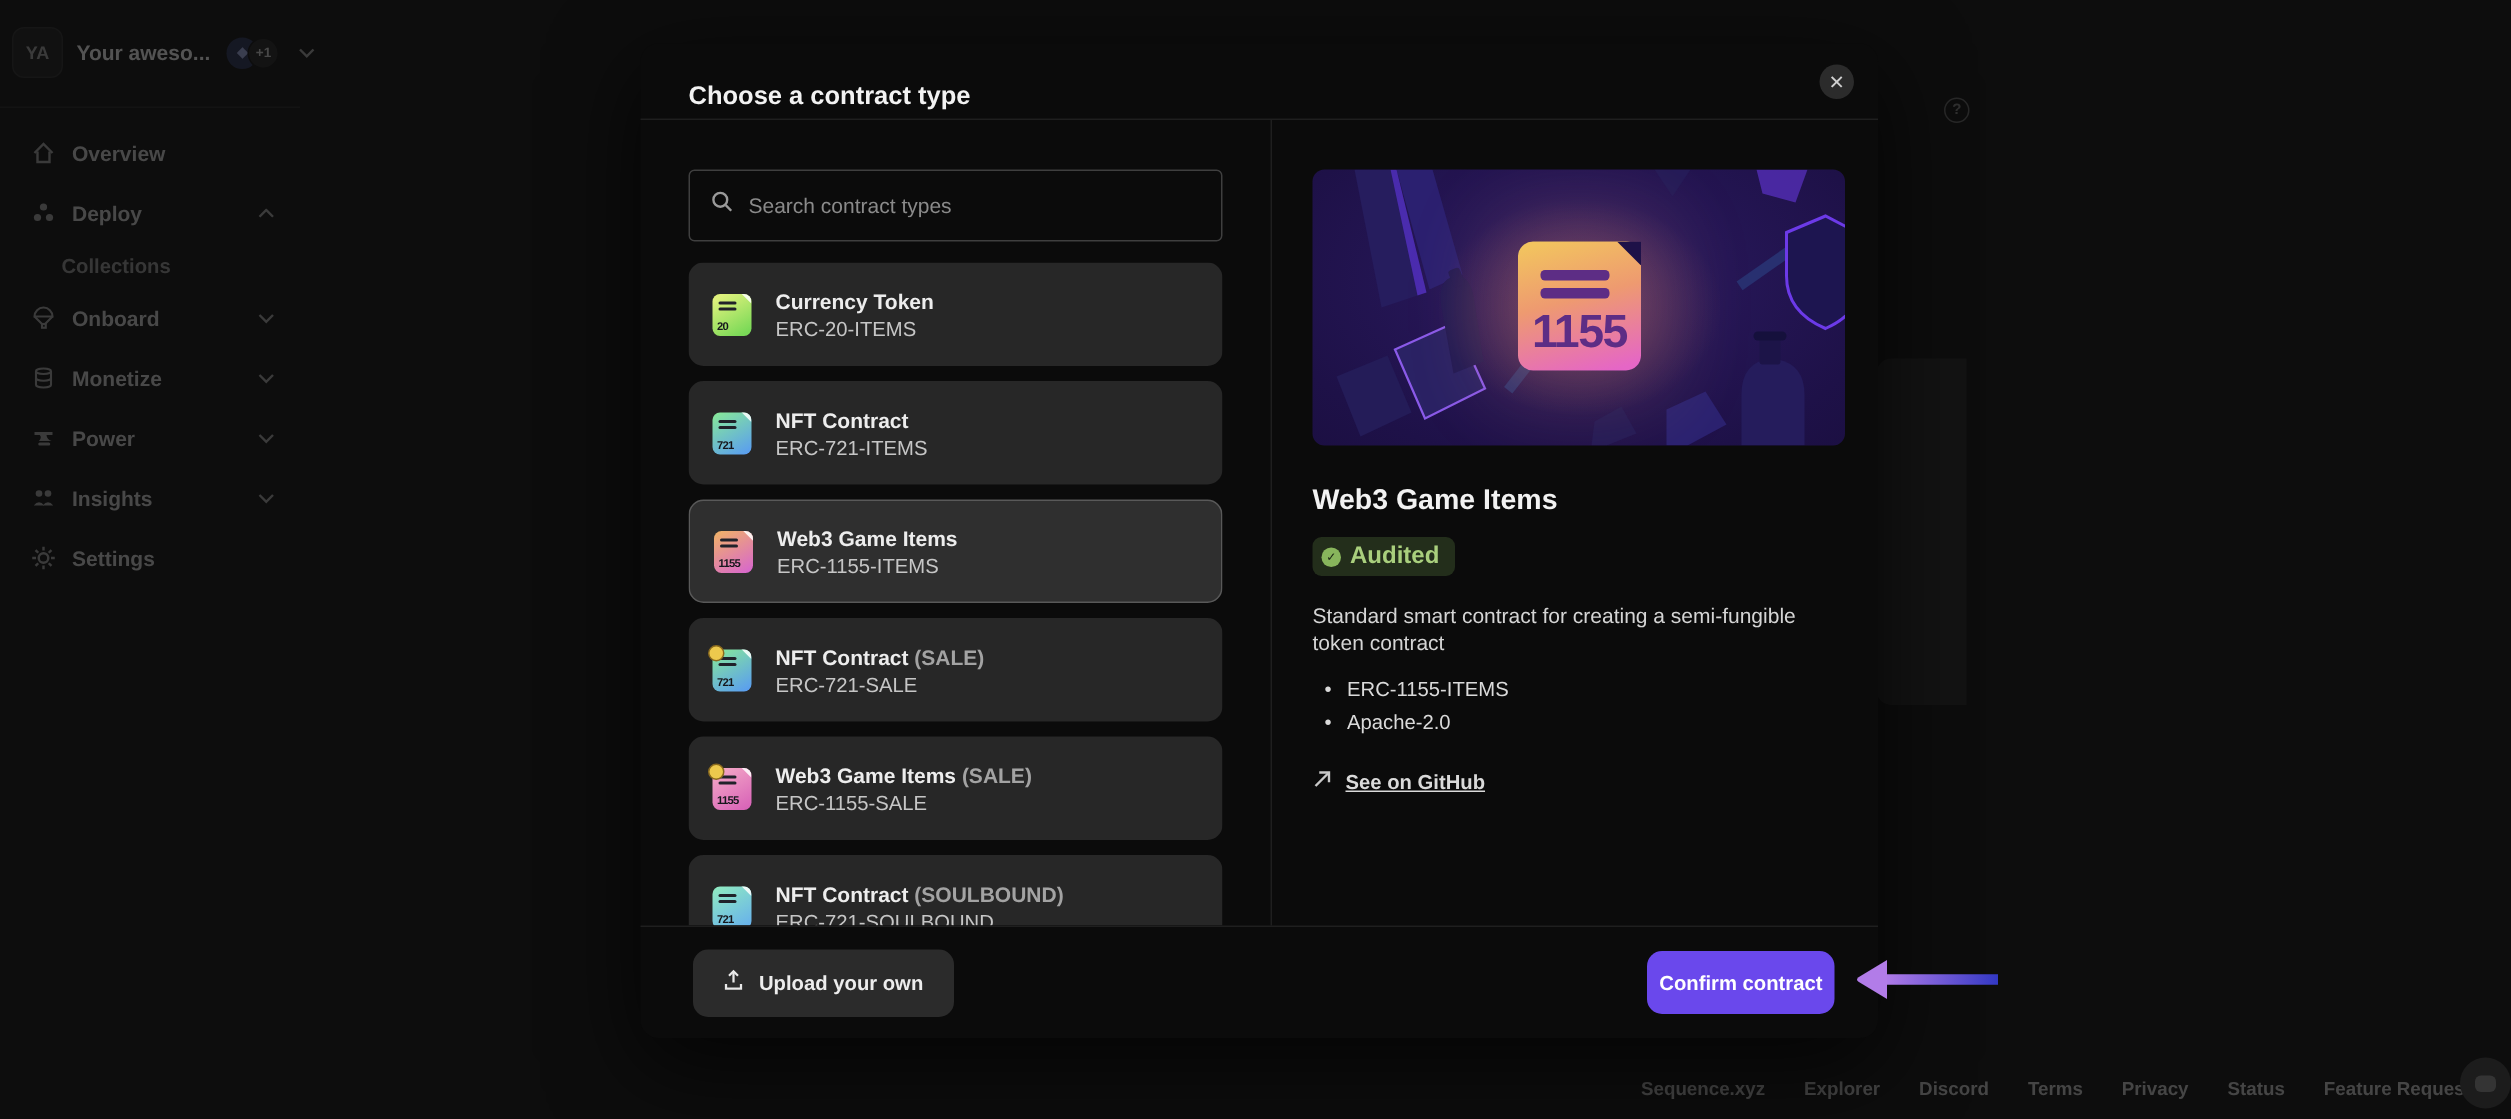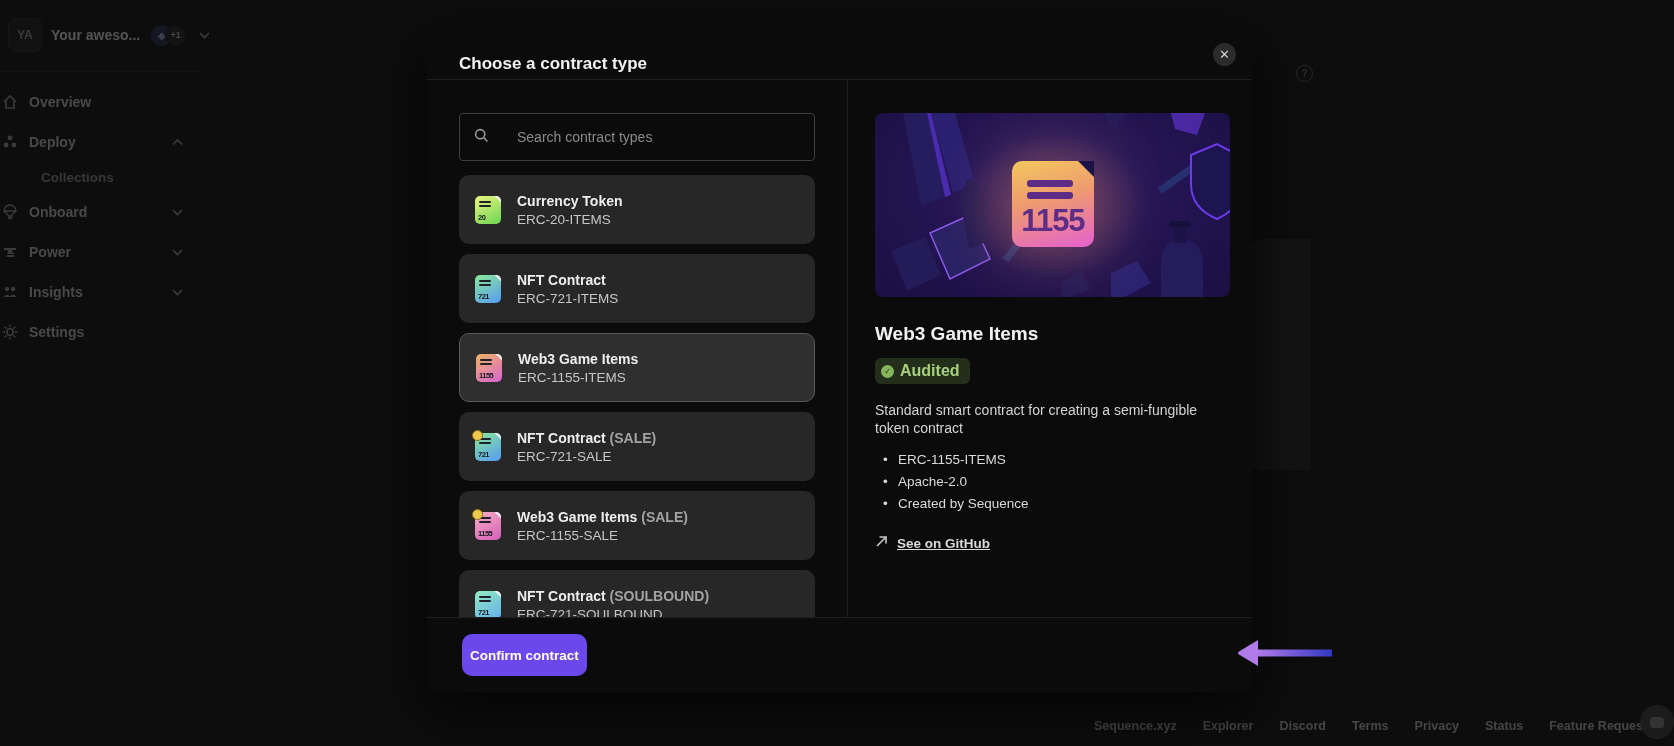--- a/index.html
+++ b/index.html
@@ -14,21 +14,21 @@
     color:#9a9a9a; font-size:12px; font-weight:700; display:flex; align-items:center; justify-content:center; }
   .ws-name { color:#d9d9d9; font-size:14px; font-weight:700; white-space:nowrap; }
   .ws-avatars { display:flex; align-items:center; margin-left:2px; }
   .eth-av { width:21px; height:21px; border-radius:50%; background:#39405e; color:#9aa3cf; font-size:10px;
     display:flex; align-items:center; justify-content:center; }
   .plus-av { width:21px; height:21px; border-radius:50%; background:#343434; color:#bdbdbd; font-size:9px; font-weight:700;
     display:flex; align-items:center; justify-content:center; margin-left:-7px; border:1px solid #232323; }
   .ws-chev { margin-left:4px; display:flex; }
   .sb-divider { position:absolute; left:0; top:71px; width:200px; height:1px; background:#333; }
   .nav { position:absolute; left:0; top:82px; width:200px; display:flex; flex-direction:column; }
-  .nav-item { height:40px; display:flex; align-items:center; gap:11px; padding:0 17px 0 1px;
+  .nav-item { height:40px; display:flex; align-items:center; gap:11px; padding:0 17px 0 20px;
     color:#bdbdbd; font-size:14px; font-weight:700; cursor:pointer; }
   .nav-item .nicon { width:17px; display:flex; justify-content:center; }
   .nav-item .chev { margin-left:auto; display:flex; }
   .nav-sub { height:30px; display:flex; align-items:center; padding-left:41px;
     font-size:13.5px; font-weight:700; color:#8f8f8f; cursor:pointer; }
   .nav-sub.active { color:#f2f2f2; }
 
   .help-btn { position:absolute; left:1296px; top:65px; width:17px; height:17px; border-radius:50%;
     border:1.5px solid #6a6a6a; color:#7d7d7d; font-size:10px; font-weight:700;
     display:flex; align-items:center; justify-content:center; }
@@ -50,21 +50,21 @@
     border-radius:12px; z-index:10; box-shadow:0 18px 60px rgba(0,0,0,.7); }
   .m-header { position:absolute; left:0; top:0; right:0; height:51px; display:flex; align-items:center;
     padding:0 32px; border-bottom:1px solid #1f1f1f; }
   .m-title { color:#f2f2f2; font-size:17px; font-weight:700;margin-top:20px; }
   .m-close { position:absolute; right:16px; top:14px; width:23px; height:23px; border-radius:50%;
     background:#2b2b2b; color:#cfcfcf; font-size:13px; display:flex; align-items:center; justify-content:center; cursor:pointer; }
 
   .m-left { position:absolute; left:0; top:51px; bottom:75px; width:421px; border-right:1px solid #1f1f1f;
     padding:33px 32px 0 32px; overflow:hidden; }
   .search-box { height:48px; border:1px solid #3f3f3f; border-radius:4px; display:flex; align-items:center;
-    gap:28px; padding:0 14px; }
+    gap:10px; padding:0 14px; }
   .search-box input { flex:1; background:transparent; border:none; outline:none; color:#e0e0e0; font-size:14px;
     font-family:"Liberation Sans","DejaVu Sans",sans-serif; }
   .search-box input::placeholder { color:#8a8a8a; }
   .c-list { margin-top:14px; display:flex; flex-direction:column; gap:10px; height:442px; overflow:hidden; }
   .c-item { min-height:69px; border-radius:10px; background:#272727; display:flex; align-items:center;
     gap:16px; padding:0 16px; cursor:pointer; flex:0 0 auto; }
   .c-item.selected { background:#2f2f2f; border:1px solid #595959; }
   .c-name { color:#ededed; font-size:14px; font-weight:700; }
   .c-variant { color:#a3a3a3; font-weight:700; }
   .c-std { color:#c6c6c6; font-size:13.5px; margin-top:3px; }
@@ -175,20 +175,35 @@
       </div>
       <div class="nav-item">
         <span class="nicon">
           <svg width="16" height="16" viewBox="0 0 16 16" fill="none" stroke="#9a9a9a" stroke-width="1.4">
               <path d="M2 7 A6 6 0 0 1 14 7 Z"></path>
               <path d="M2 7 L7 12 M14 7 L9 12"></path>
               <rect x="7" y="12" width="2.5" height="2.5"></rect>
             </svg>
         </span>
         <span>Onboard</span>
+        <span class="chev">
+          <svg width="11" height="7" viewBox="0 0 11 7">
+              <polyline points="1,1 5.5,5.5 10,1" fill="none" stroke="#9a9a9a" stroke-width="1.6"></polyline>
+            </svg>
+        </span>
+      </div>
+      <div class="nav-item">
+        <span class="nicon">
+          <svg width="16" height="16" viewBox="0 0 16 16" fill="none" stroke="#9a9a9a" stroke-width="1.4">
+              <ellipse cx="8" cy="3.5" rx="5" ry="1.8"></ellipse>
+              <path d="M3 3.5 V8 C3 9 5.2 9.8 8 9.8 C10.8 9.8 13 9 13 8 V3.5"></path>
+              <path d="M3 8 V12.5 C3 13.5 5.2 14.3 8 14.3 C10.8 14.3 13 13.5 13 12.5 V8"></path>
+            </svg>
+        </span>
+        <span>Monetize</span>
         <span class="chev">
           <svg width="11" height="7" viewBox="0 0 11 7">
               <polyline points="1,1 5.5,5.5 10,1" fill="none" stroke="#9a9a9a" stroke-width="1.6"></polyline>
             </svg>
         </span>
       </div>
       <div class="nav-item">
         <span class="nicon">
           <svg width="16" height="16" viewBox="0 0 16 16" fill="#9a9a9a">
               <path d="M2 4 H14 V6 H10 C10 8 11.5 9.5 13.5 10 H5 C6.5 8.5 6.5 6.8 5.5 6 H2 Z"></path>
@@ -378,35 +393,44 @@
       <div class="badge">
         <span class="chk">✓</span>
         <span class="btxt">Audited</span>
       </div>
 
       <div class="d-desc">Standard smart contract for creating a semi-fungible token contract</div>
 
       <ul class="d-bullets">
         <li>ERC-1155-ITEMS</li>
         <li>Apache-2.0</li>
-        <li>Created by Sequence</li>
       </ul>
 
       <div class="gh-link">
         <span>
           <svg width="13" height="13" viewBox="0 0 13 13" fill="none" stroke="#c8c8c8" stroke-width="1.6">
               <line x1="2" y1="11" x2="11" y2="2"></line>
               <polyline points="4.5,2 11,2 11,8.5"></polyline>
             </svg>
         </span>
         <span class="gh-label">See on GitHub</span>
       </div>
     </div>
 
     <div class="m-footer">
+      <button class="upload-btn">
+        <span>
+          <svg width="14" height="15" viewBox="0 0 14 15" fill="none" stroke="#e8e8e8" stroke-width="1.5">
+              <path d="M2 10 V13 H12 V10"></path>
+              <line x1="7" y1="2" x2="7" y2="9"></line>
+              <polyline points="4,4.5 7,1.5 10,4.5"></polyline>
+            </svg>
+        </span>
+        <span>Upload your own</span>
+      </button>
       <button class="confirm-btn">Confirm contract</button>
     </div>
   </div>
 
   <svg class="arrow-annot" width="100" height="28" viewBox="0 0 100 28">
     <defs>
       <linearGradient id="arrowgrad" x1="0%" y1="0%" x2="100%" y2="0%">
         <stop offset="0%" stop-color="#B27CE8"></stop>
         <stop offset="100%" stop-color="#3238C4"></stop>
       </linearGradient>

